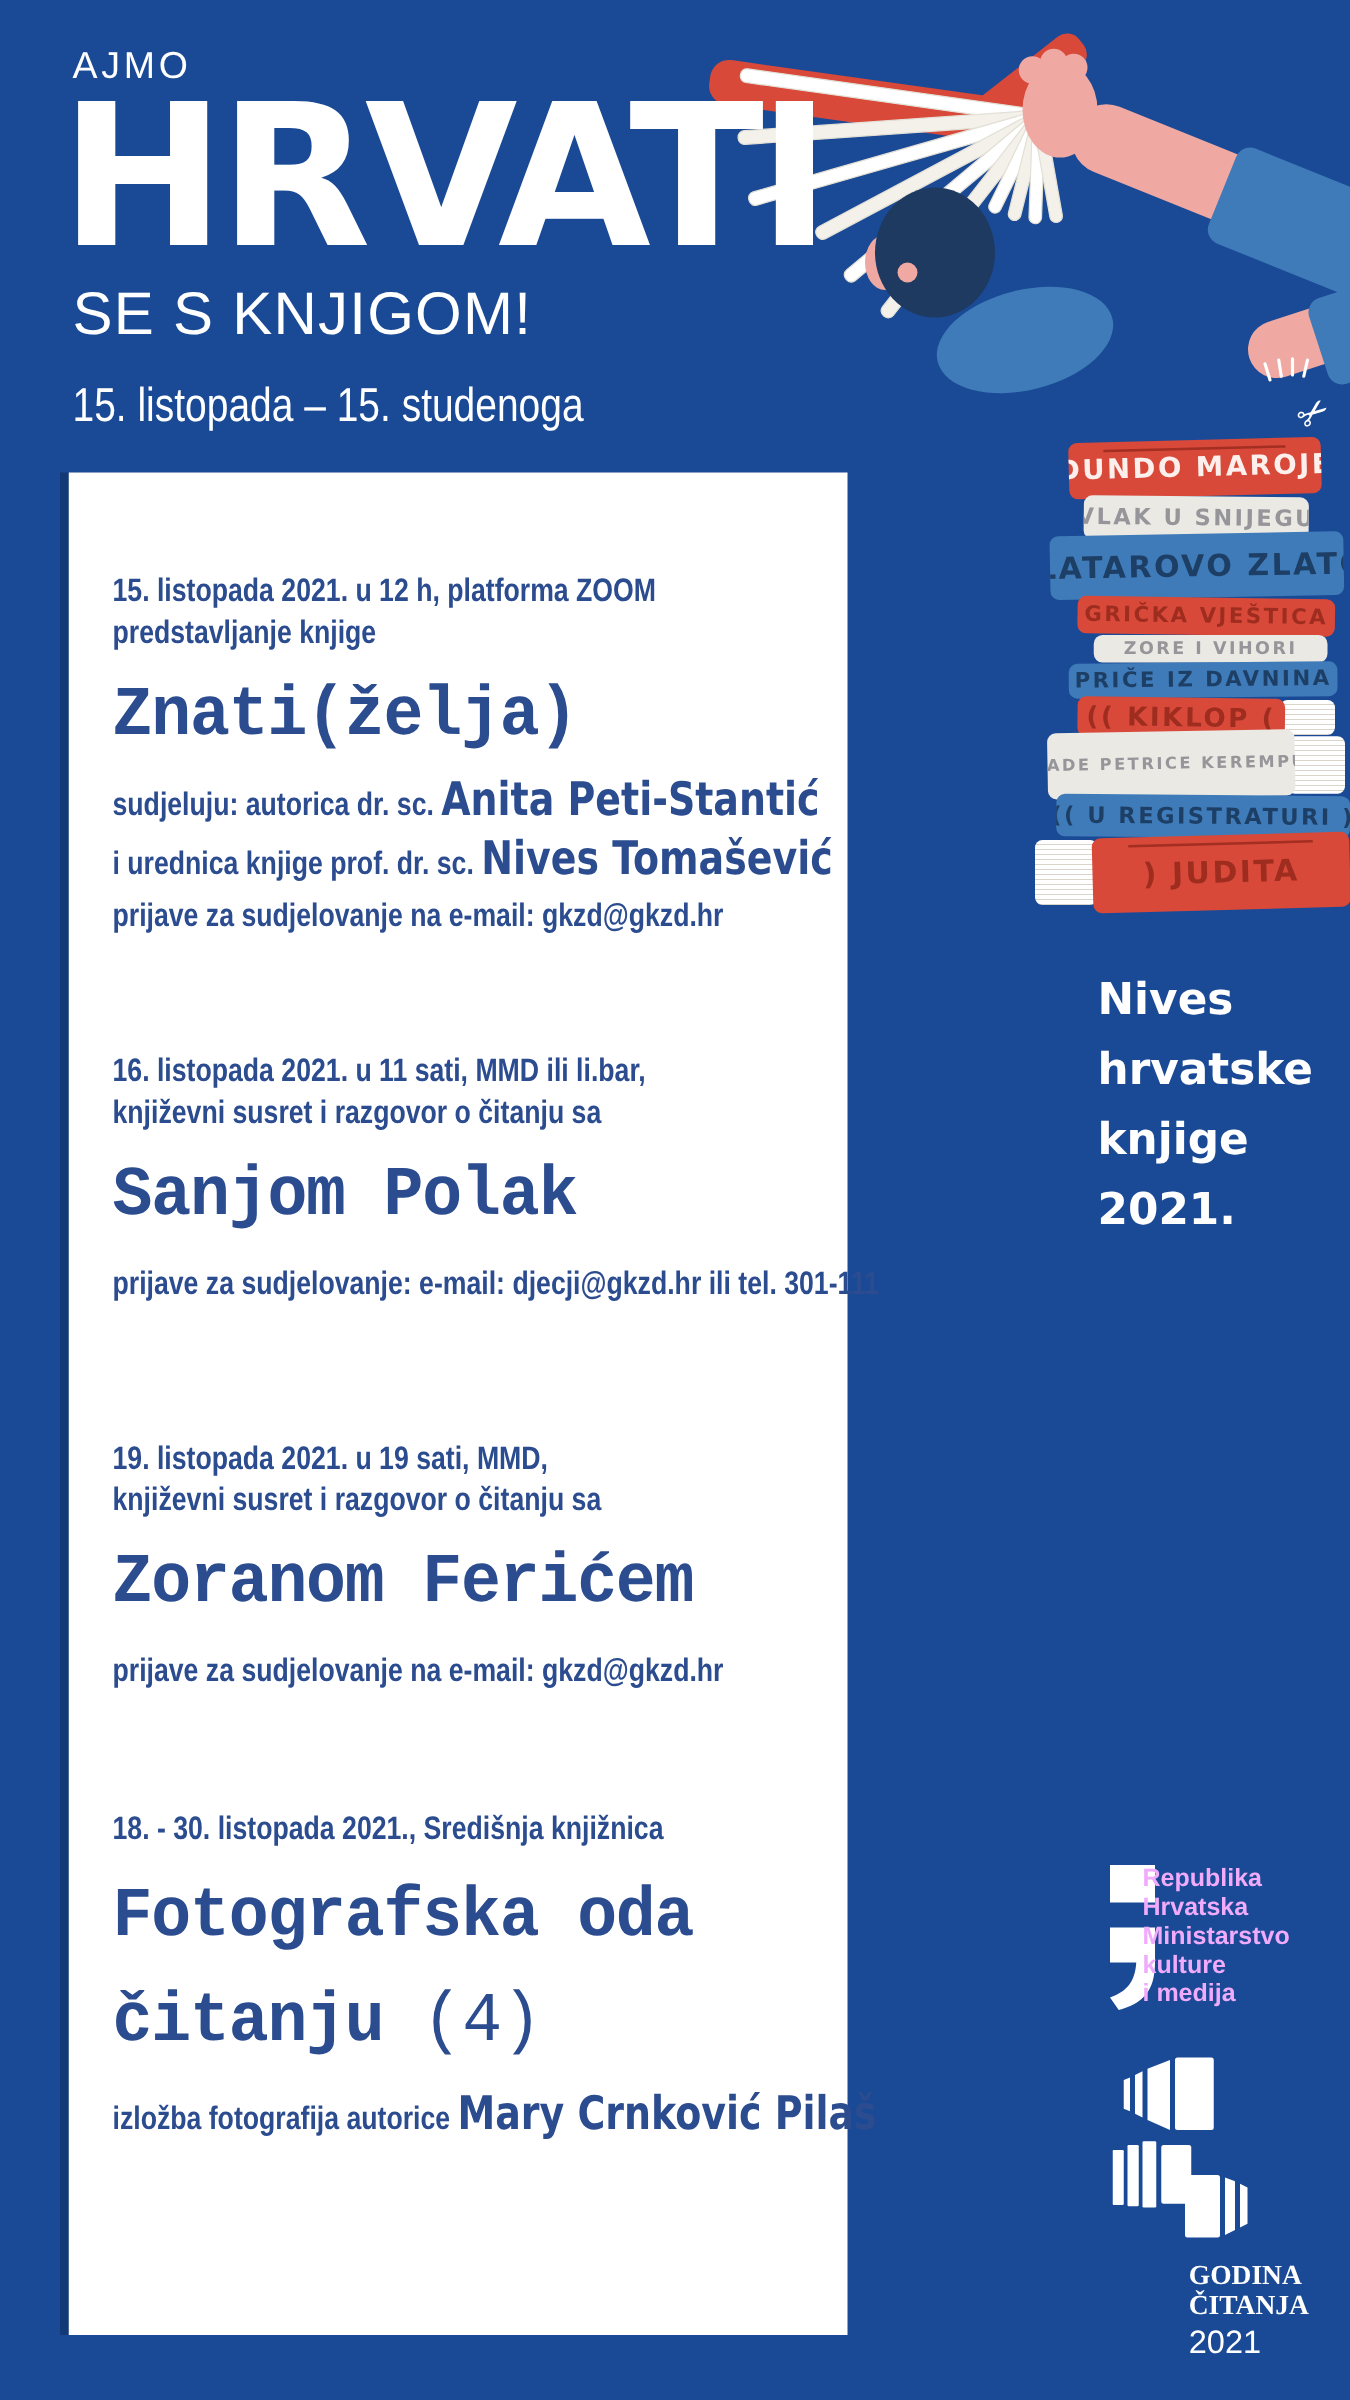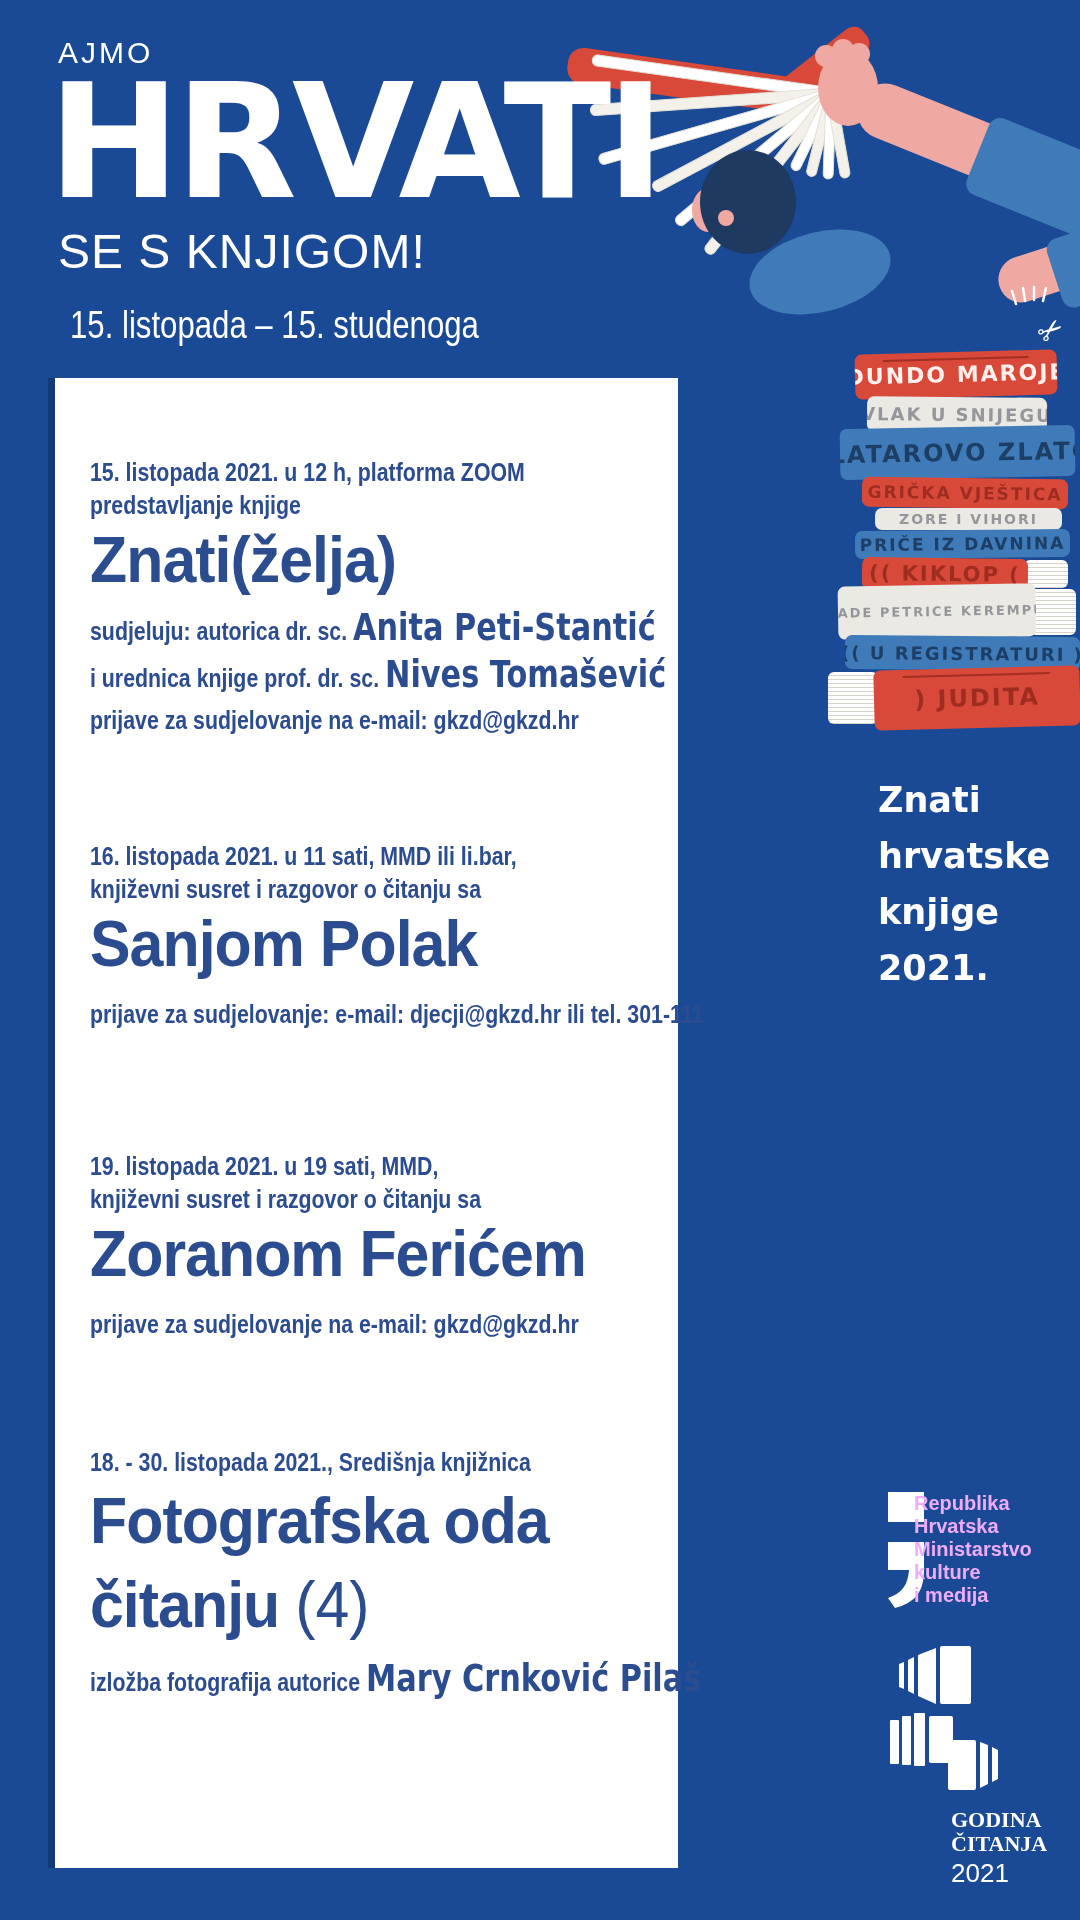--- a/index.html
+++ b/index.html
@@ -7,32 +7,32 @@
     width:1080px;height:1920px;position:relative;overflow:hidden;
     background:#1a4a96;
     font-family:"Liberation Sans",sans-serif;
   }
   
   .hdr{position:absolute;color:#fff;}
   .hdr-ajmo{left:58px;top:36px;font-size:30px;font-weight:300;letter-spacing:3px;}
   .hdr-hrvati{left:48px;top:62px;font-size:158px;line-height:160px;font-weight:800;
     font-family:"DejaVu Sans",sans-serif;letter-spacing:-5px;}
   .hdr-knjigom{left:58px;top:224px;font-size:48px;font-weight:300;letter-spacing:1px;}
-  .hdr-date{left:58px;top:304px;font-size:38px;font-weight:300;margin-left:12px;}
+  .hdr-date{left:58px;top:304px;font-size:38px;font-weight:300;}
   .sqz{display:inline-block;transform:scaleX(.82);transform-origin:0 0;white-space:nowrap;}
   .sqz2{display:inline-block;transform:scaleX(.95);transform-origin:0 0;white-space:nowrap;}
 
   
   .panel{position:absolute;left:55px;top:378px;width:623px;height:1490px;background:#ffffff;
     box-shadow:-7px 0 0 rgba(8,26,64,.35);}
   .event{position:absolute;left:35px;right:10px;color:#2c4c90;}
   .e1{top:78px}.e2{top:462px}.e3{top:772px}.e4{top:1068px}
   .meta,.contact{font-size:26px;font-weight:700;line-height:33px;}
-  .btitle{font-family:Liberation Sans, sans-serif;font-weight:700;font-size:64px;line-height:76px;
-    letter-spacing:-1px;}
+  .btitle{font-family:Liberation Mono, monospace;font-weight:700;font-size:56px;line-height:76px;
+    letter-spacing:-1px;margin-top:12px;}
   .btitle.two{line-height:84px;}
   .light{font-weight:400;letter-spacing:0;}
   .detail{font-size:26px;font-weight:700;line-height:44px;margin-top:8px;}
   .detail .pname{font-family:"DejaVu Sans",sans-serif;font-size:37px;font-weight:700;}
   .contact{margin-top:4px;}
   .mt16{margin-top:16px;}
 
   
   .campaign{position:absolute;left:878px;top:772px;color:#fff;
     font-family:"DejaVu Sans",sans-serif;font-weight:800;font-size:35px;line-height:56px;}
@@ -174,21 +174,21 @@
     <div class="btitle two">
       <span class="sqz2">Fotografska oda</span><br>
       <span class="sqz2"><span>čitanju </span><span class="light">(4)</span></span>
     </div>
     <div class="detail" style="margin-top:10px"><span class="sqz"><span>izložba fotografija autorice </span><span class="pname">Mary Crnković Pilaš</span></span></div>
   </div>
 
 </div>
 
 <div class="campaign">
-  <div>Znati</div>
+  <div>Nives</div>
   <div>hrvatske</div>
   <div>knjige</div>
   <div>2021.</div>
 </div>
 
 <svg class="abs" style="left:886px;top:1492px;width:44px;height:118px" viewBox="0 0 44 118" aria-hidden="true">
   <rect x="2" y="0" width="36" height="30" fill="#ffffff"></rect>
   <path d="M2 50 h36 v28 c0 23 -10 33 -29 38 l-7 -10 c14 -5 20 -13 21 -28 h-21 z" fill="#ffffff"></path>
 </svg>
 <div class="ministry-text">

